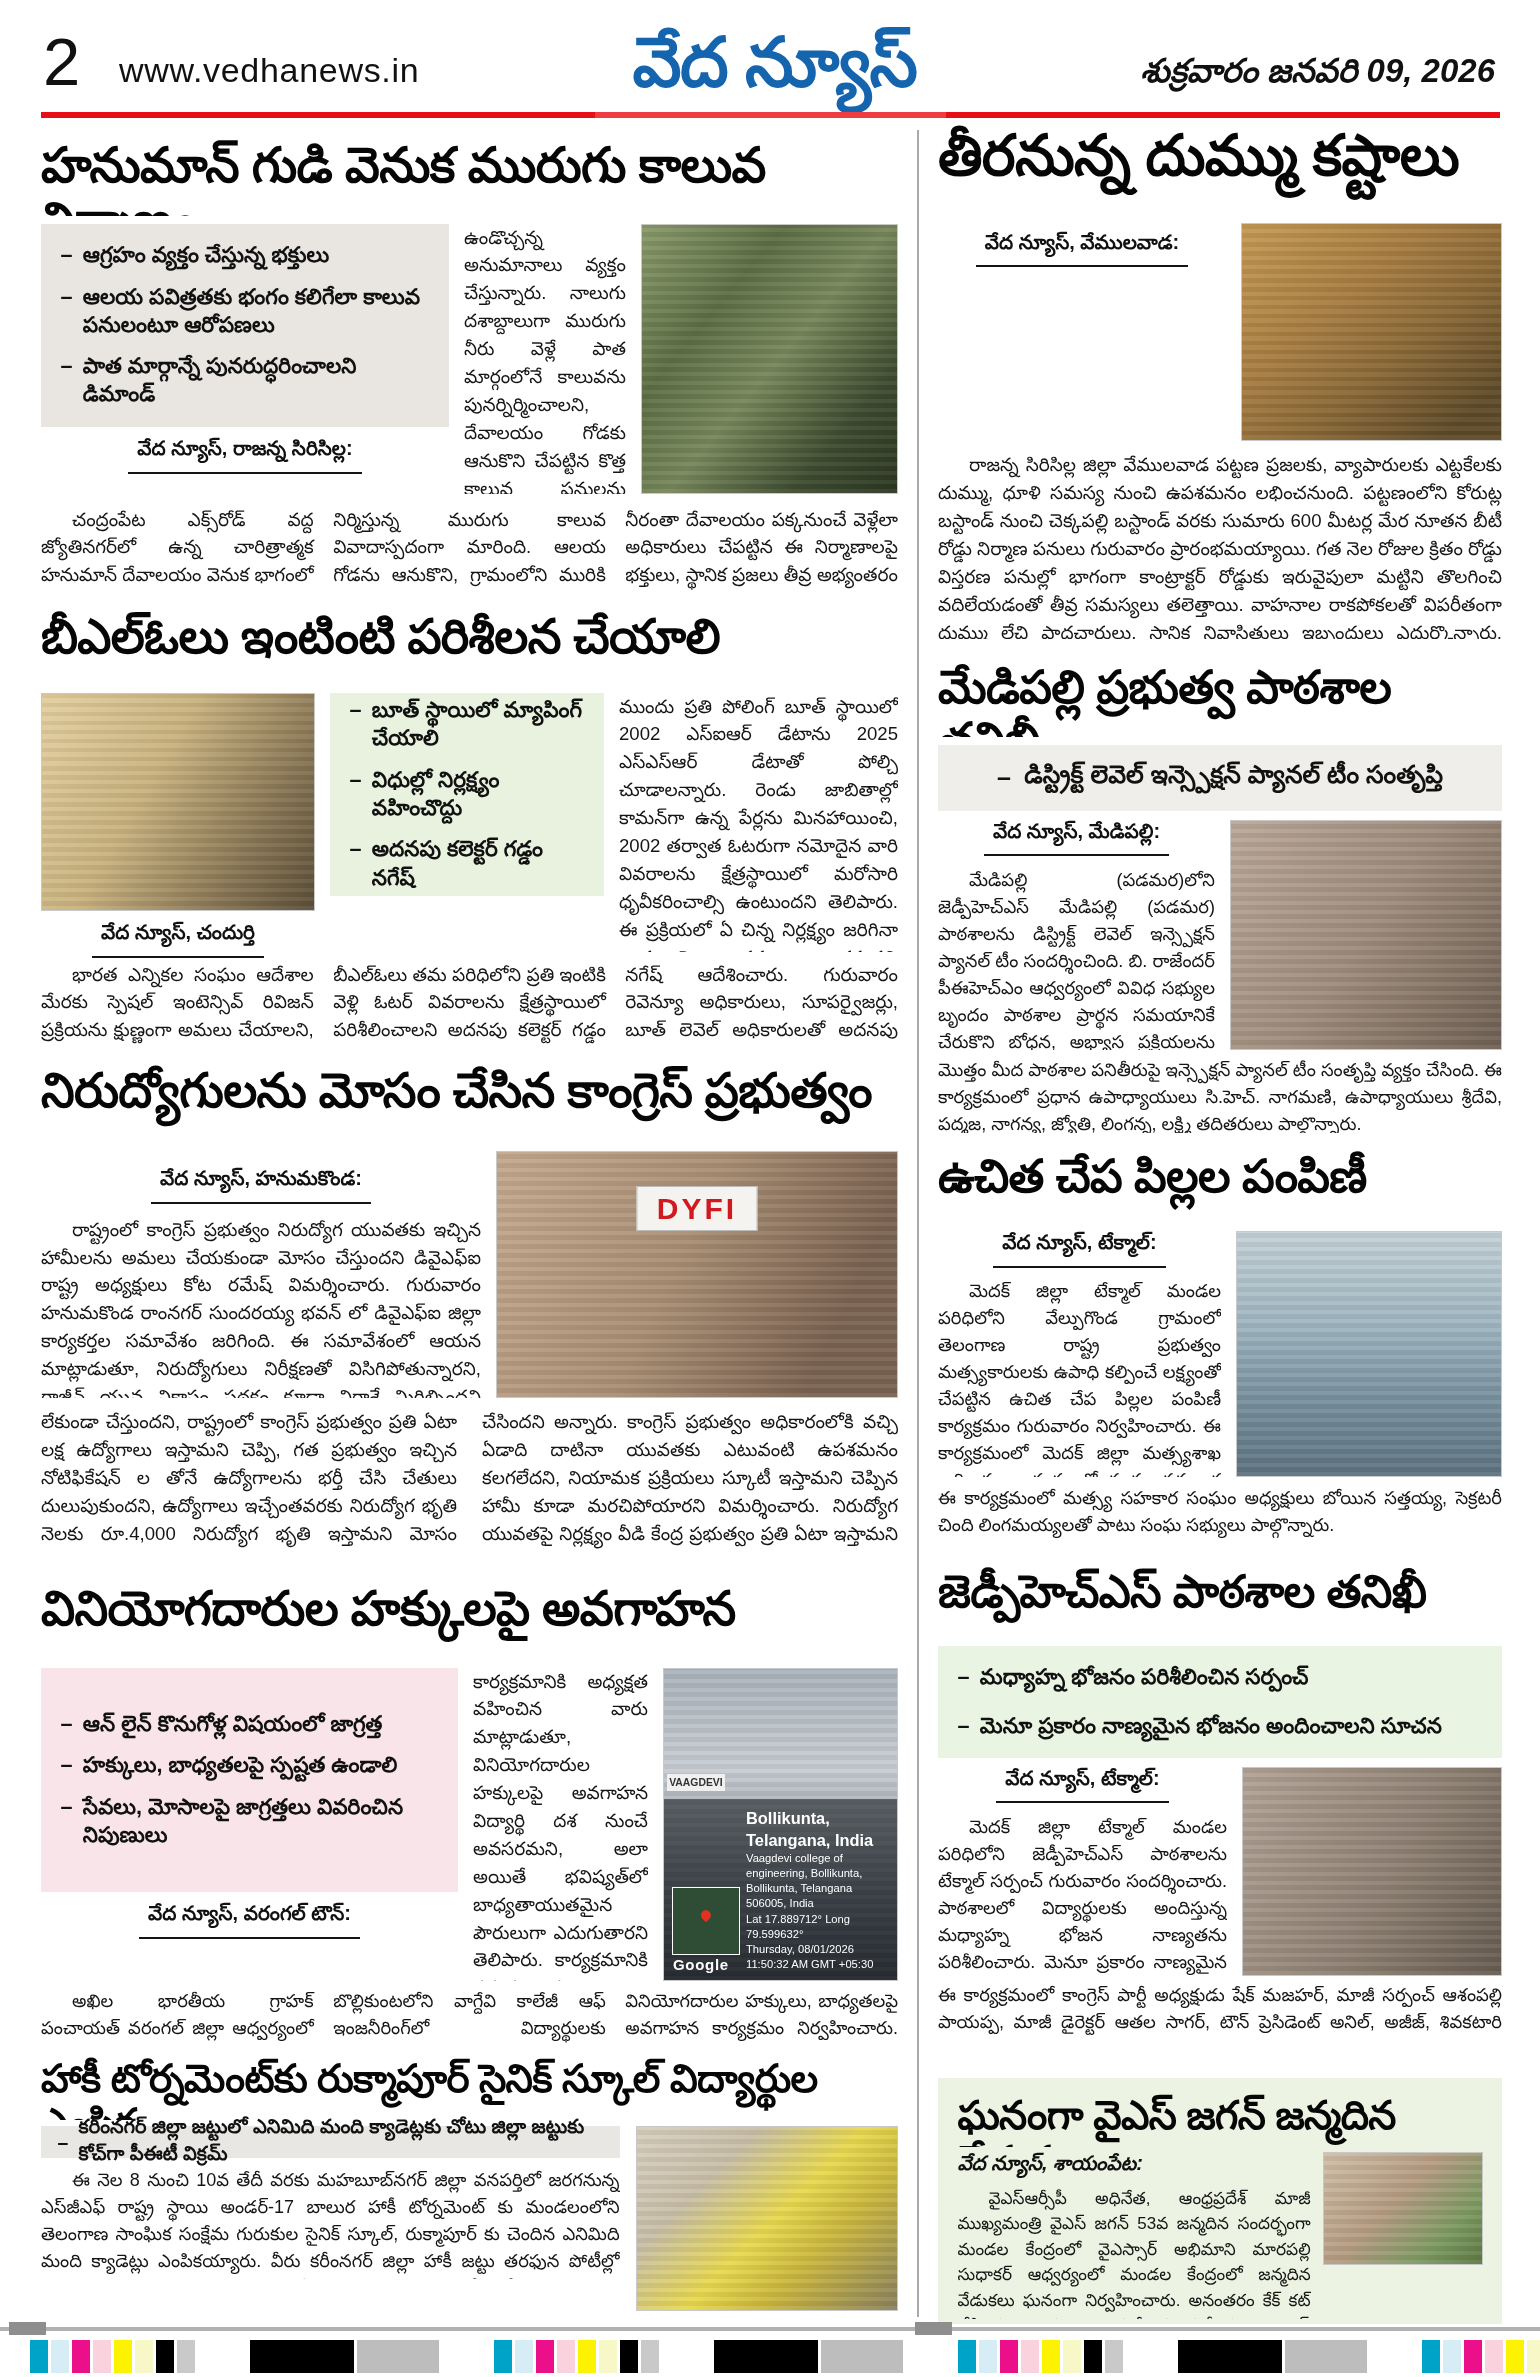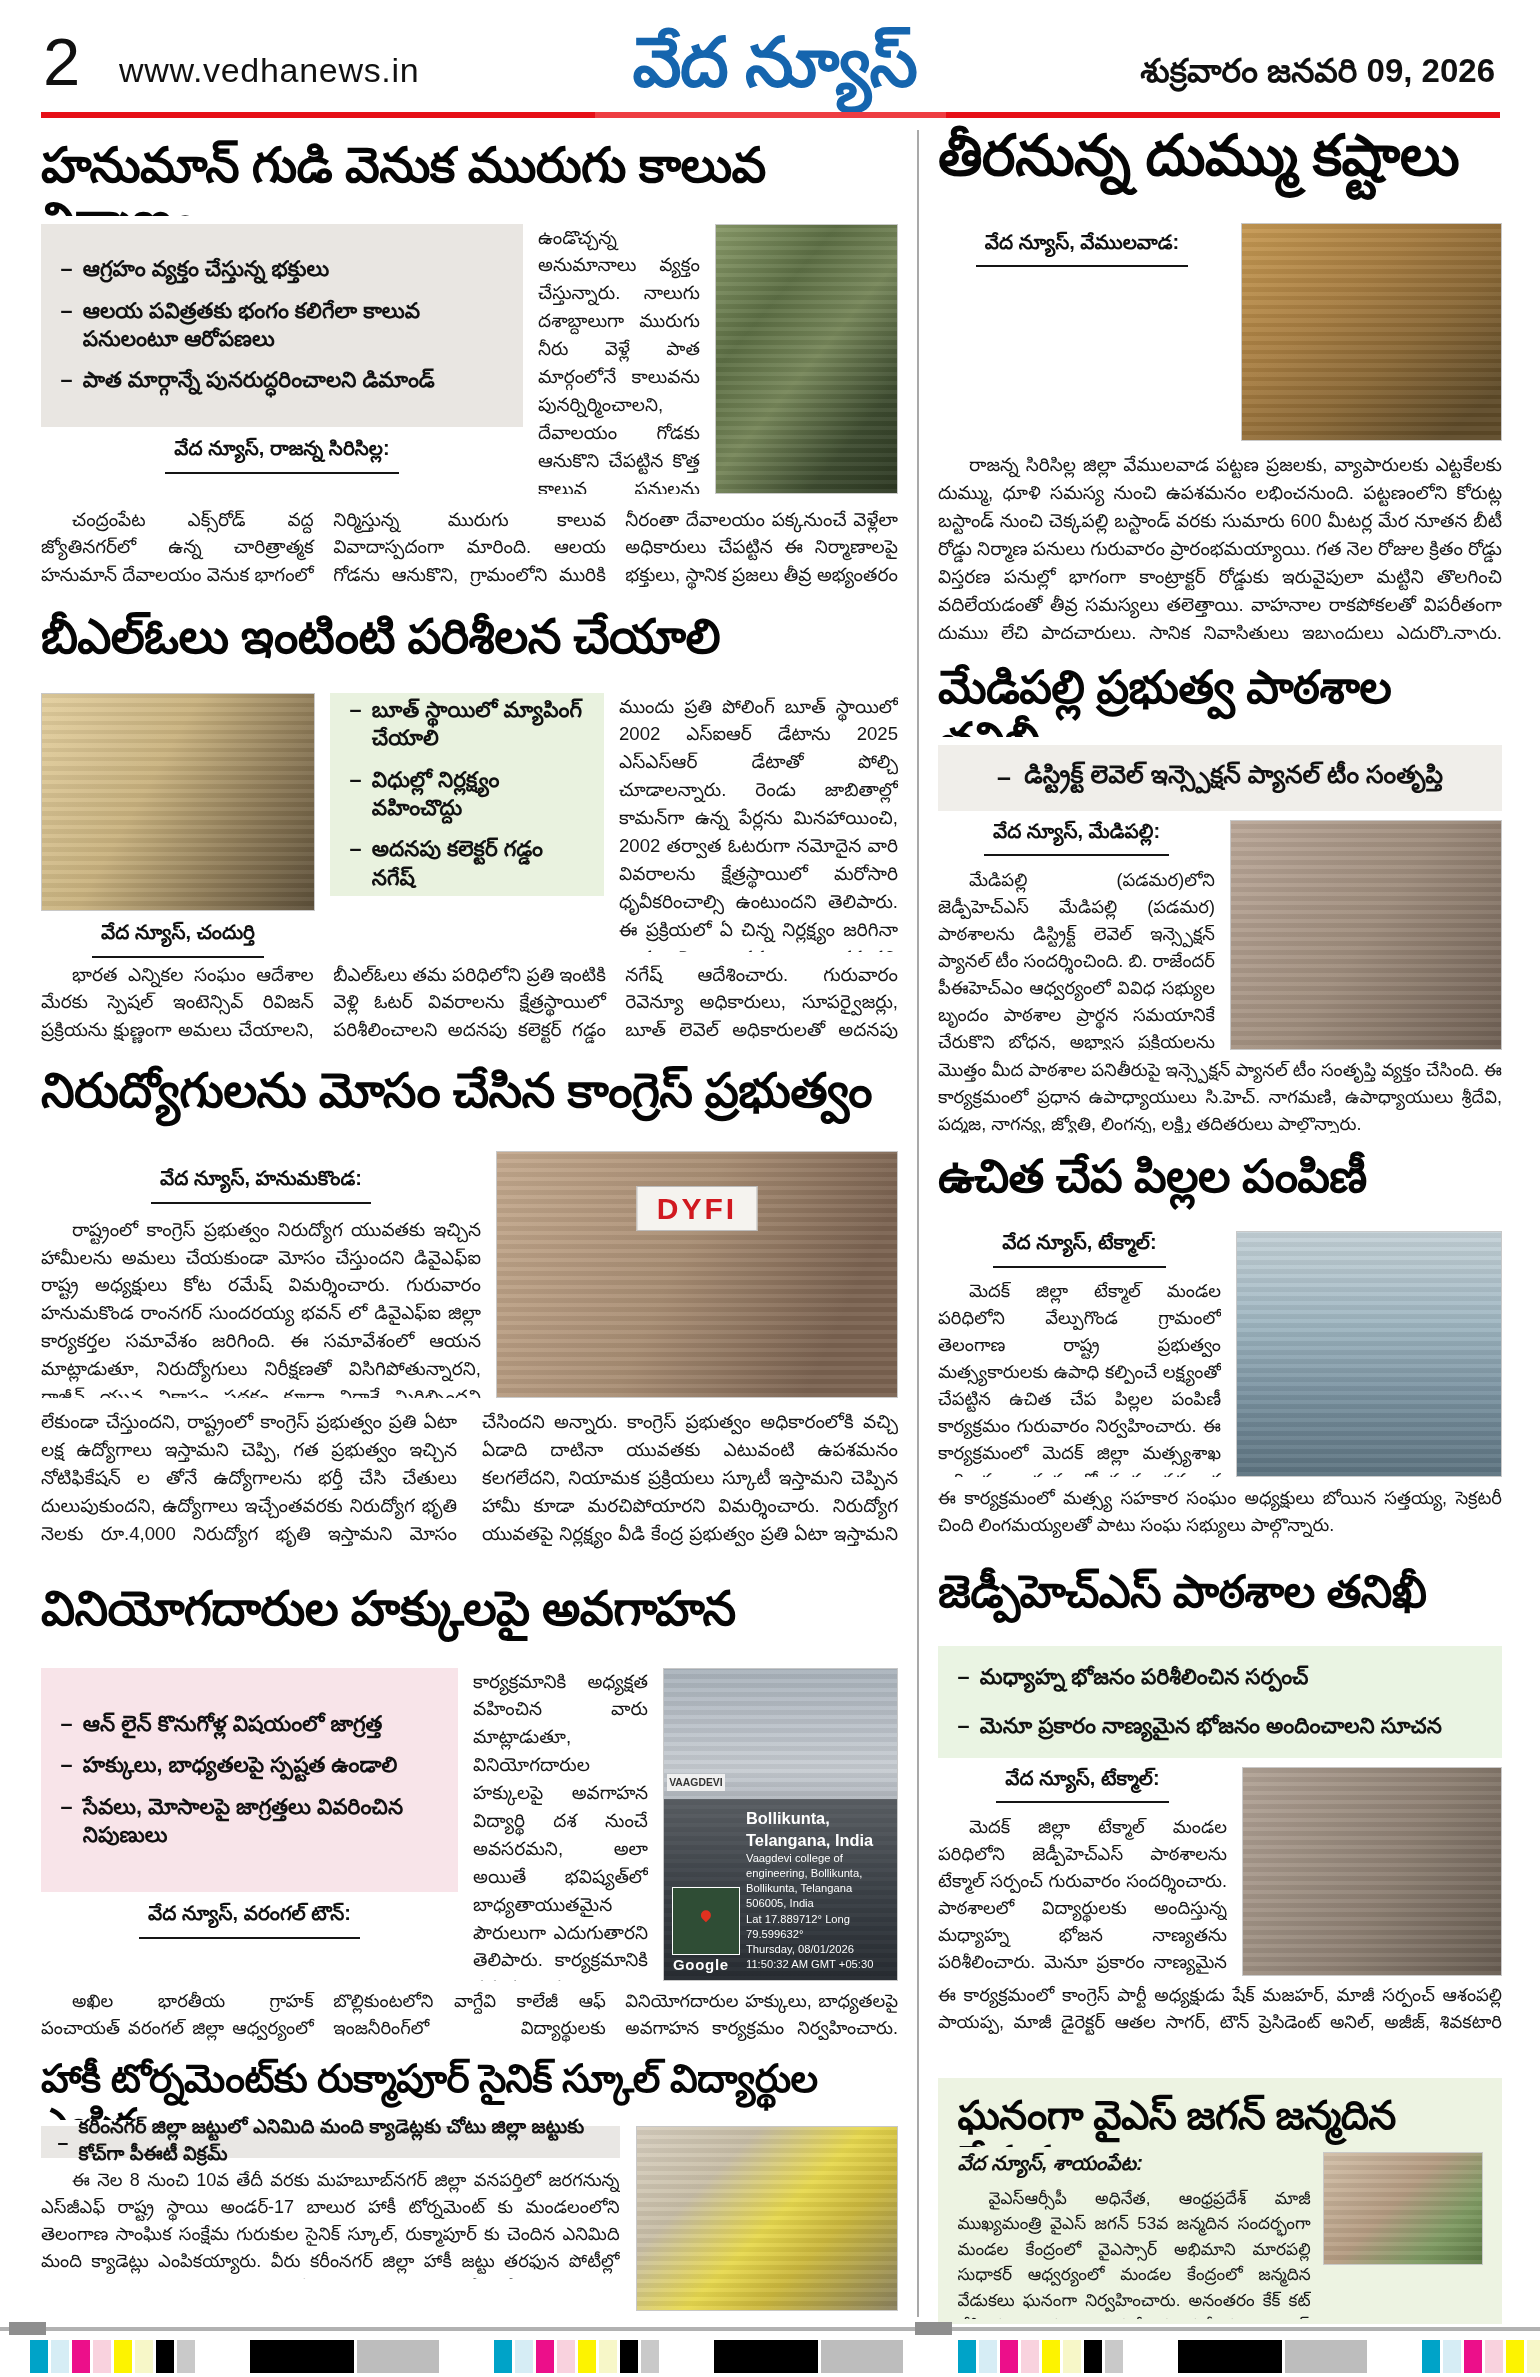--- a/index.html
+++ b/index.html
@@ -56,29 +56,29 @@
   .bars{position:absolute;left:30px;top:2340px;height:33px;display:flex;gap:3px;align-items:stretch;}
 </style>
 </head>
 <body>
 
 <div class="page">
 
   <div class="abs page-num" style="left:43px;top:28px;">2</div>
   <div class="abs site" style="left:119px;top:51px;">www.vedhanews.in</div>
   <div class="abs masthead" style="left:566px;top:28px;width:417px;">వేద న్యూస్</div>
-  <div class="abs dateline" style="right:46px;top:52px;">శుక్రవారం జనవరి 09, 2026</div>
+  <div class="abs dateline" style="right:46px;top:52px;font-style:italic;">శుక్రవారం జనవరి 09, 2026</div>
   <div class="abs red-rule" style="left:41px;right:41px;top:112px;"></div>
 
   <div class="abs v-divider" style="left:917px;top:130px;height:2187px;"></div>
 
   <div class="abs" style="left:41px;top:138px;width:857px;height:464px;">
     <div class="headline" style="font-size:49px;height:78px;">హనుమాన్ గుడి వెనుక మురుగు కాలువ నిర్మాణం</div>
     <div class="row" style="margin-top:7.5px;height:270px;">
-      <div style="width:482px;display:flex;flex-direction:column;">
+      <div style="width:408px;display:flex;flex-direction:column;">
         <div class="bul-box" style="background:#e9e6e2;height:203px;">
           <div class="bul" style="font-size:21.6px;">ఆగ్రహం వ్యక్తం చేస్తున్న భక్తులు</div>
           <div class="bul" style="font-size:21.6px;">ఆలయ పవిత్రతకు భంగం కలిగేలా కాలువ పనులంటూ ఆరోపణలు</div>
           <div class="bul" style="font-size:21.6px;">పాత మార్గాన్నే పునరుద్ధరించాలని డిమాండ్</div>
         </div>
         <div class="byline"><span>వేద న్యూస్, రాజన్న సిరిసిల్ల:</span></div>
       </div>
       <div class="body-text" style="width:162px;height:100%;text-indent:0;">ఉండొచ్చన్న అనుమానాలు వ్యక్తం చేస్తున్నారు. నాలుగు దశాబ్దాలుగా మురుగు నీరు వెళ్లే పాత మార్గంలోనే కాలువను పునర్నిర్మించాలని, దేవాలయం గోడకు ఆనుకొని చేపట్టిన కొత్త కాలువ పనులను వెంటనే నిలిపివేయాలని కోరుతున్నారు.</div>
       <div class="photo ph-drain">
           <div class="ph-texture"></div>

